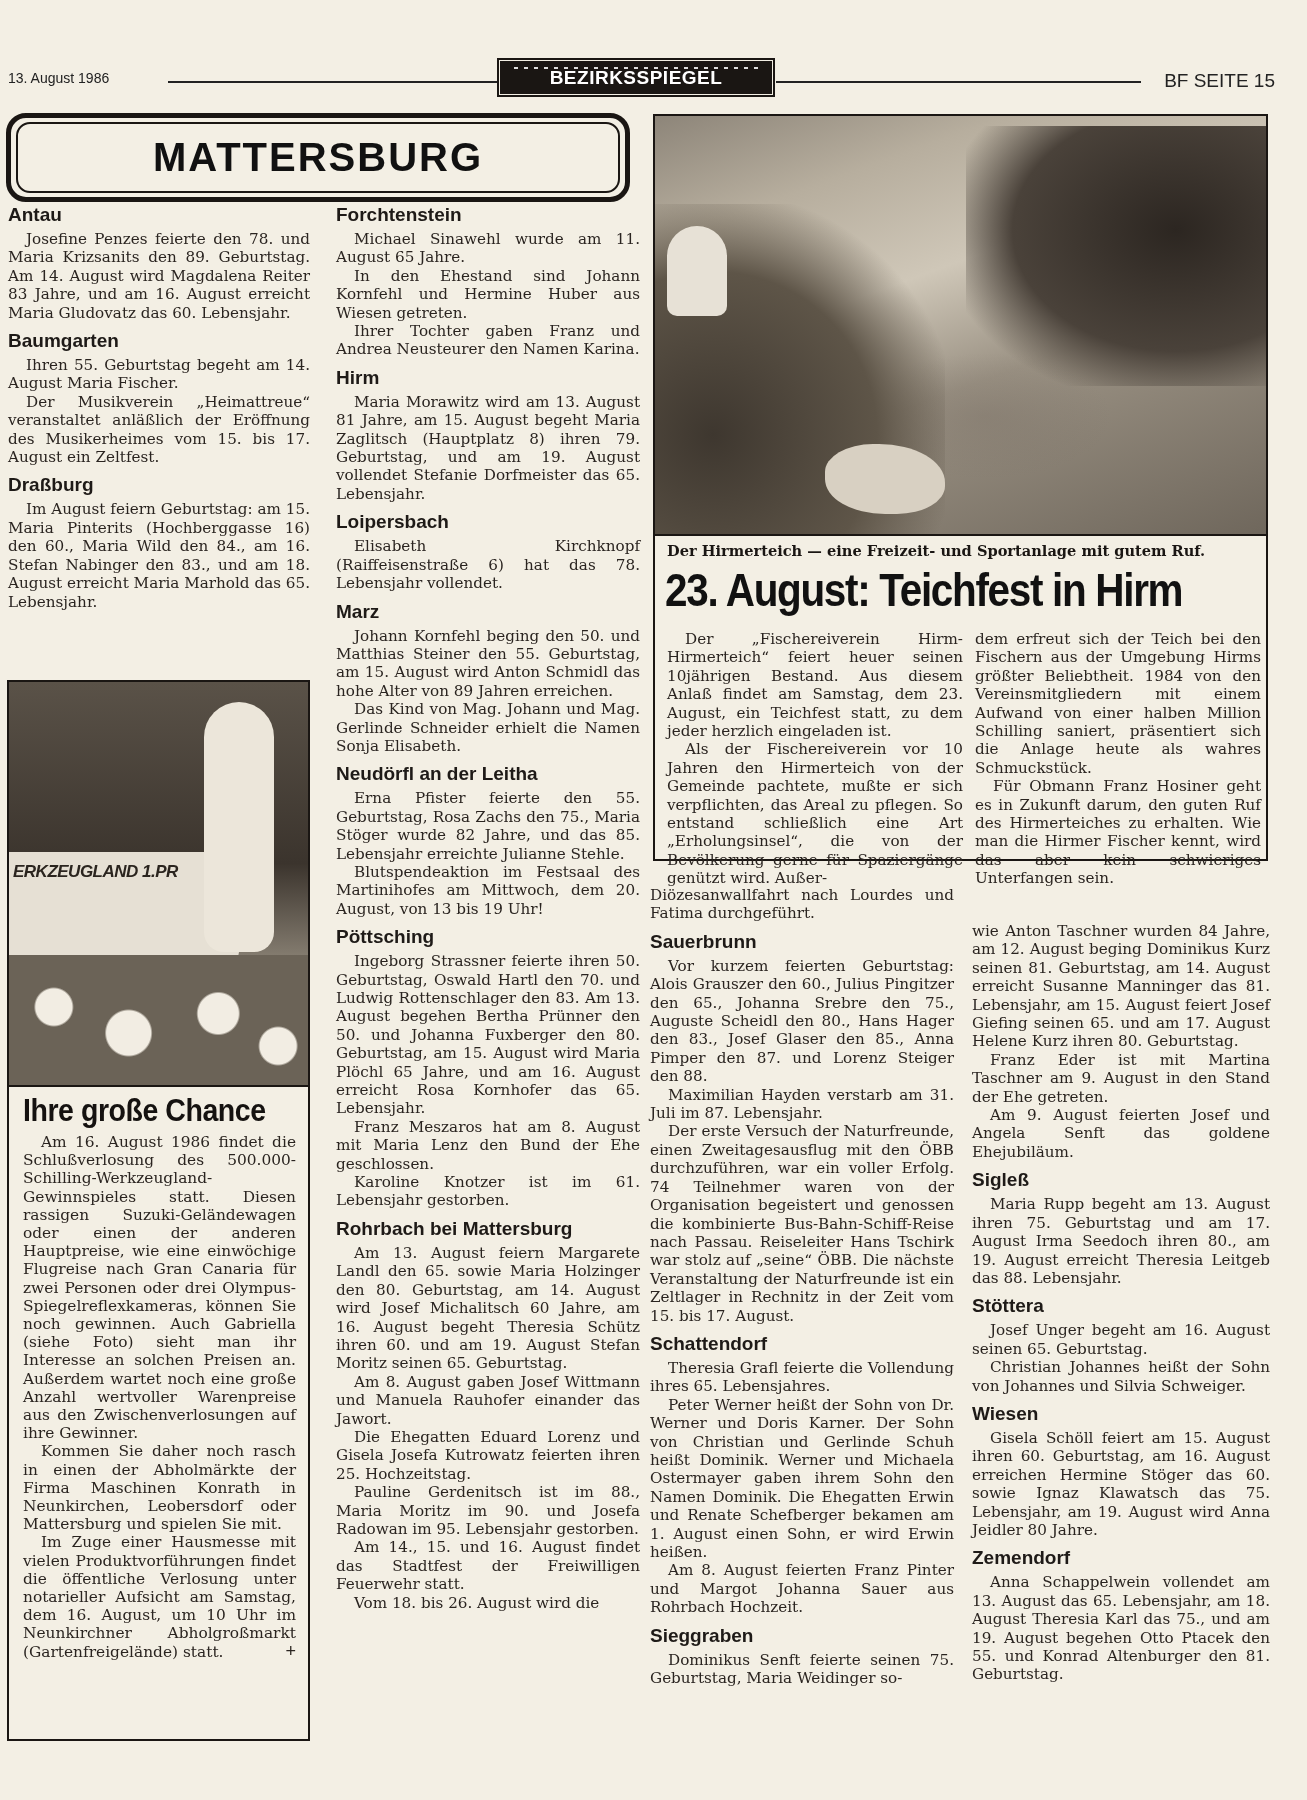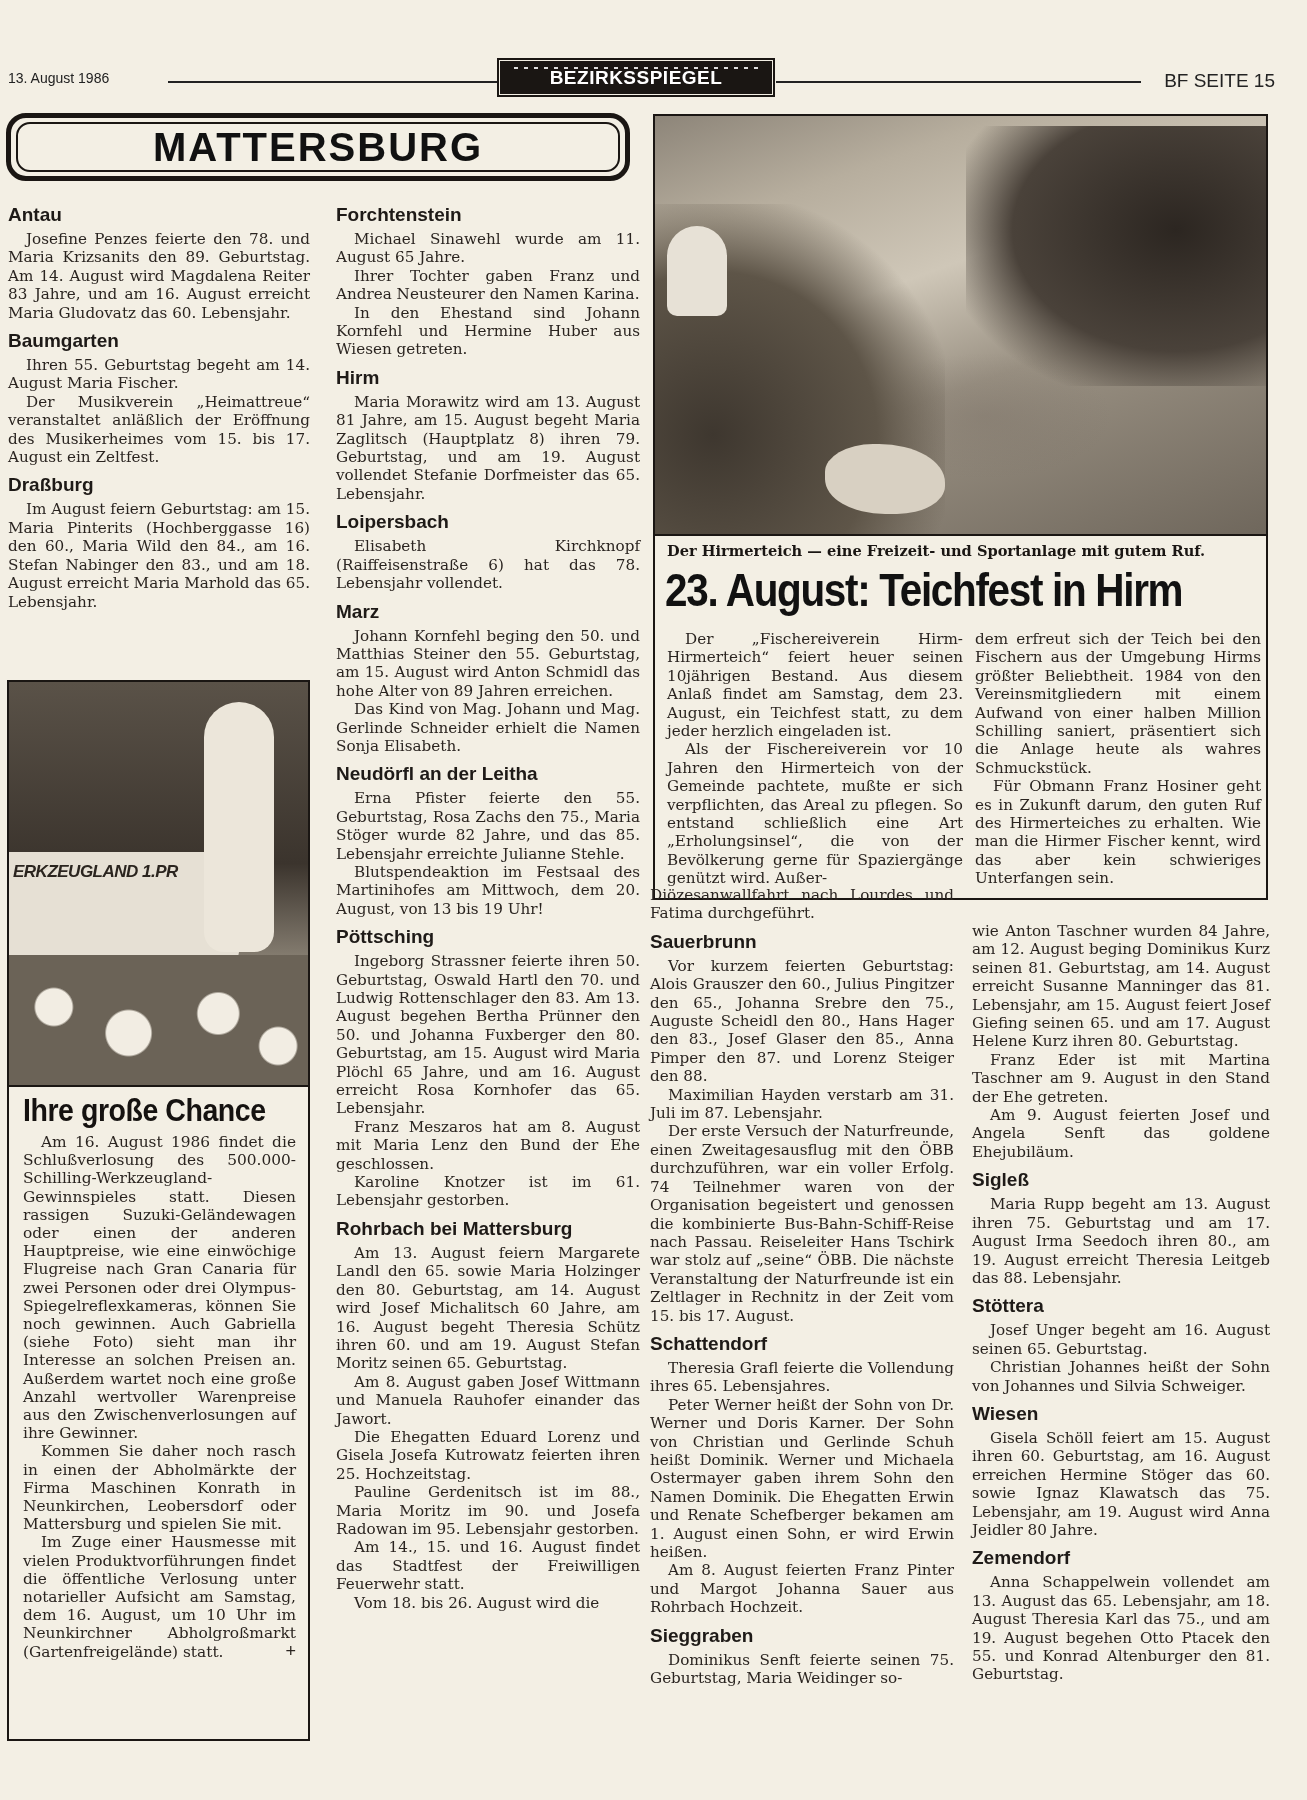--- a/index.html
+++ b/index.html
@@ -22,21 +22,21 @@
     display: flex; align-items: center; justify-content: center; letter-spacing: 0.5px;
     box-sizing: border-box;
   }
   .hdr-badge::before {
     content: ""; position: absolute; left: 8px; right: 8px; top: 3px; height: 2px;
     background-image: radial-gradient(circle, #ddd 40%, transparent 45%);
     background-size: 10px 3px;
   }
   
   .title-box {
-    left: 6px; top: 113px; width: 624px; height: 68px; box-sizing: border-box;
+    left: 6px; top: 113px; width: 624px; height: 89px; box-sizing: border-box;
     border: 5px solid #1a1613; border-radius: 20px;
   }
   .title-box-inner {
     position: absolute; left: 5px; top: 4px; right: 5px; bottom: 4px;
     border: 2px solid #1a1613; border-radius: 14px;
     display: flex; align-items: center; justify-content: center;
     font-family: "Liberation Sans", sans-serif; font-weight: bold; font-size: 40px; letter-spacing: 2px; color: #111;
   }
   
   .col { font-size: 15.2px; line-height: 18.4px; }
@@ -102,21 +102,21 @@
     border: 2px solid #1a1613; border-top: none; padding: 6px 12px 16px 14px;
   }
   .ad-title {
     font-family: "Liberation Sans", sans-serif; font-weight: bold; font-size: 31px; line-height: 36px;
     letter-spacing: -0.5px; color: #151210; margin: 0 0 4px 0; transform: scaleX(0.92); transform-origin: left;
   }
   .ad-box .col p { font-size: 15.4px; line-height: 18.2px; }
   .plus-mark { float: right; font-family: "Liberation Sans", sans-serif; font-size: 18px; line-height: 16px; }
   
   .article-box {
-    left: 653px; top: 536px; width: 615px; height: 364px; box-sizing: border-box;
+    left: 653px; top: 536px; width: 615px; height: 325px; box-sizing: border-box;
     border: 2px solid #1a1613; border-top: none;
   }
   .caption {
     position: absolute; left: 12px; top: 6px; right: 10px;
     font-family: "DejaVu Serif", serif; font-weight: bold; font-size: 14.6px; color: #1a1613;
   }
   .headline {
     position: absolute; left: 10px; top: 28px; right: 8px;
     font-family: "Liberation Sans", sans-serif; font-weight: bold; font-size: 46px; line-height: 52px;
     letter-spacing: -1.5px; color: #111; transform: scaleX(0.88); transform-origin: left; white-space: nowrap;
@@ -166,22 +166,22 @@
     <p>Am 16. August 1986 findet die Schlußverlosung des 500.000-Schilling-Werkzeugland-Gewinnspieles statt. Diesen rassigen Suzuki-Geländewagen oder einen der anderen Hauptpreise, wie eine einwöchige Flugreise nach Gran Canaria für zwei Personen oder drei Olympus-Spiegelreflexkameras, können Sie noch gewinnen. Auch Gabriella (siehe Foto) sieht man ihr Interesse an solchen Preisen an. Außerdem wartet noch eine große Anzahl wertvoller Warenpreise aus den Zwischenverlosungen auf ihre Gewinner.</p>
     <p>Kommen Sie daher noch rasch in einen der Abholmärkte der Firma Maschinen Konrath in Neunkirchen, Leobersdorf oder Mattersburg und spielen Sie mit.</p>
     <p><span>Im Zuge einer Hausmesse mit vielen Produktvorführungen findet die öffentliche Verlosung unter notarieller Aufsicht am Samstag, dem 16. August, um 10 Uhr im Neunkirchner Abholgroßmarkt (Gartenfreigelände) statt.</span><span class="plus-mark">+</span></p>
   </div>
 </div>
 
 <div class="abs col" style="left:336px; top:198px; width:304px;" id="col2">
     <div class="section">
       <h3>Forchtenstein</h3>
       <p>Michael Sinawehl wurde am 11. August 65 Jahre.</p>
+      <p>In den Ehestand sind Johann Kornfehl und Hermine Huber aus Wiesen getreten.</p>
       <p>Ihrer Tochter gaben Franz und Andrea Neusteurer den Namen Karina.</p>
-      <p>In den Ehestand sind Johann Kornfehl und Hermine Huber aus Wiesen getreten.</p>
     </div>
     <div class="section">
       <h3>Hirm</h3>
       <p>Maria Morawitz wird am 13. August 81 Jahre, am 15. August begeht Maria Zaglitsch (Hauptplatz 8) ihren 79. Geburtstag, und am 19. August vollendet Stefanie Dorfmeister das 65. Lebensjahr.</p>
     </div>
     <div class="section">
       <h3>Loipersbach</h3>
       <p>Elisabeth Kirchknopf (Raiffeisenstraße 6) hat das 78. Lebensjahr vollendet.</p>
     </div>
     <div class="section">

